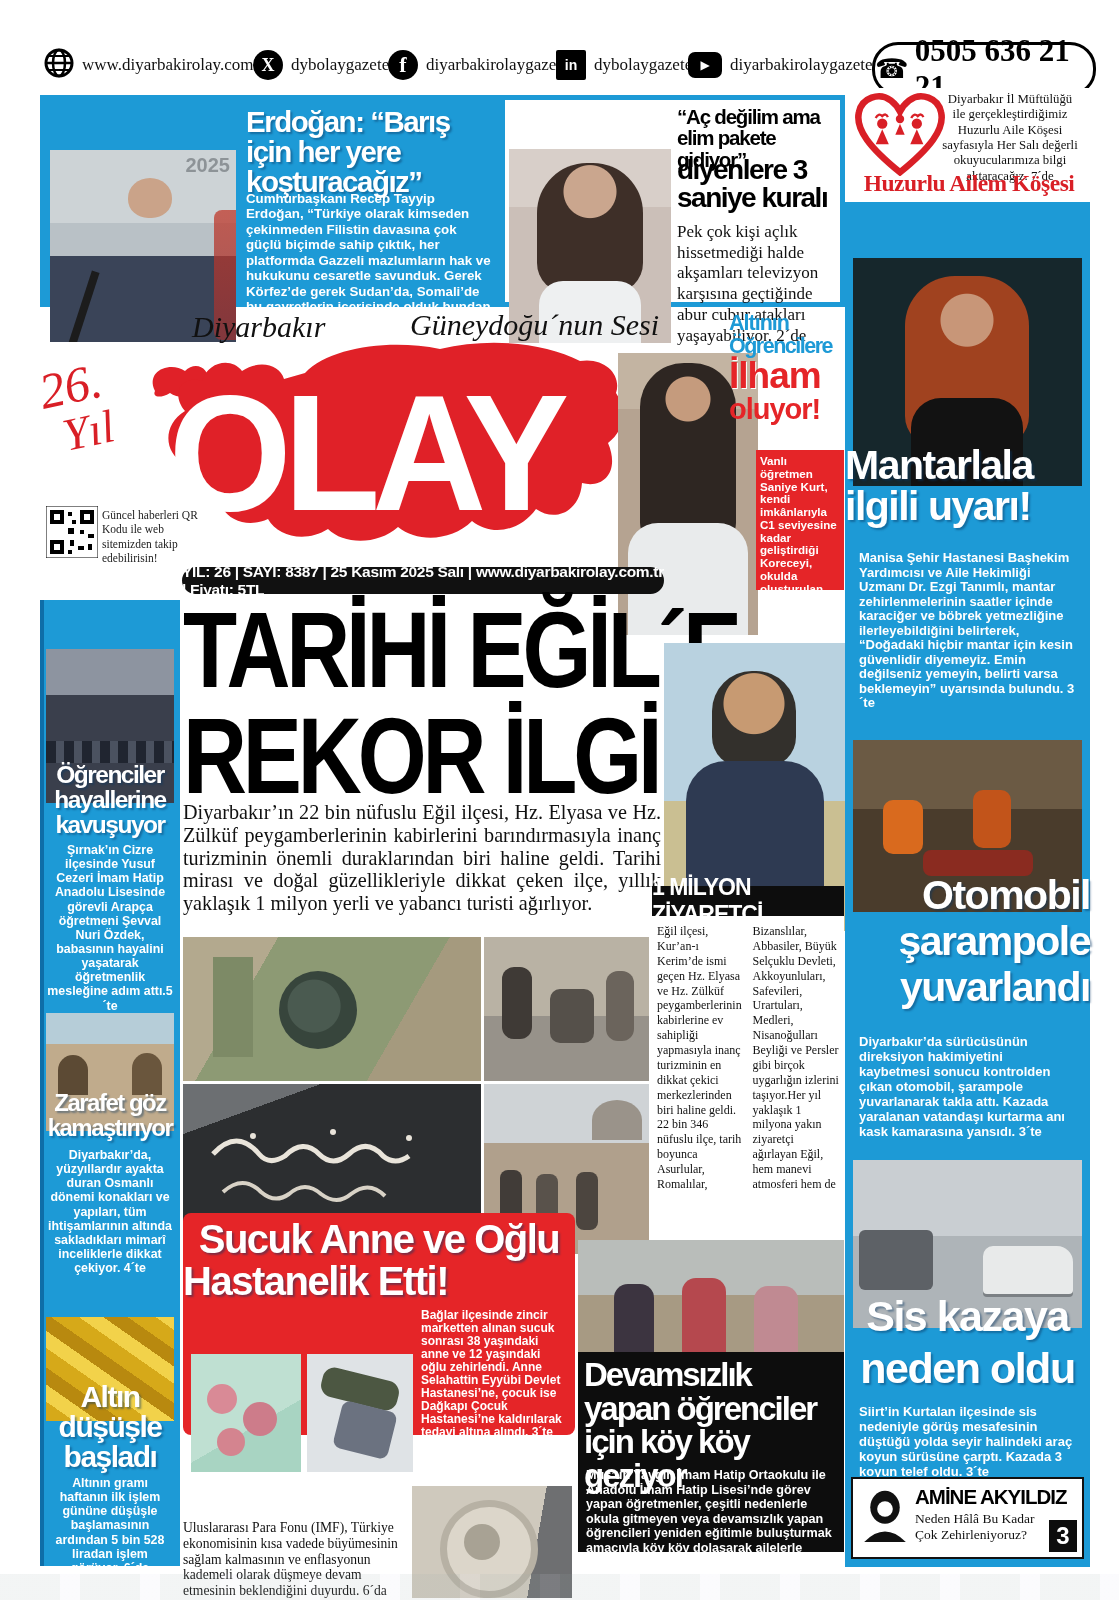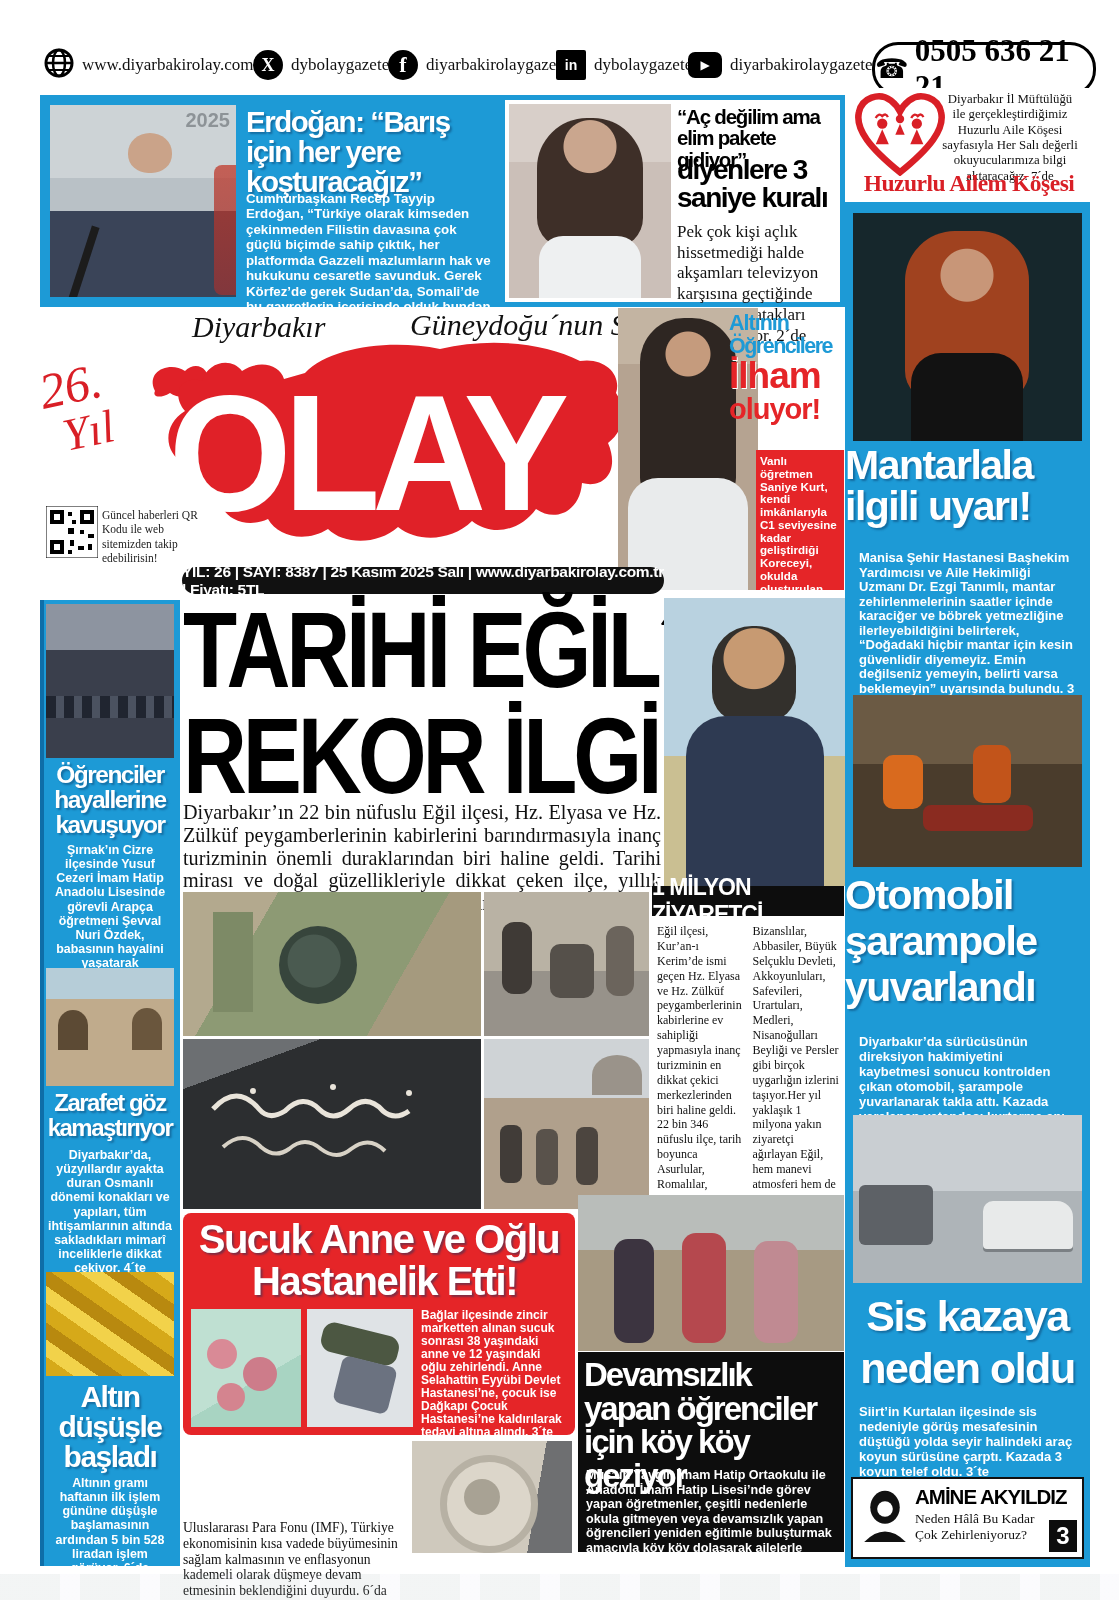--- a/index.html
+++ b/index.html
@@ -1,20 +1,20 @@
 <!DOCTYPE html>
 <html><head>
 <meta charset="utf-8">
 <style>
   html,body{margin:0;padding:0;background:#e8e8e8;}
   #page{position:relative;width:1119px;height:1600px;background:#fff;overflow:hidden;
         font-family:"Liberation Sans",sans-serif;}
   .abs{position:absolute;}
   .serif{font-family:"Liberation Serif",serif;}
-  .photo{position:absolute;overflow:hidden;}
+  .photo{position:absolute;overflow:hidden;margin-top:45px;}
   .cond{letter-spacing:-1px;}
   
   .h-item{position:absolute;top:48px;display:flex;align-items:center;gap:8px;height:34px;}
   .h-label{font-family:"Liberation Serif",serif;font-size:17px;color:#111;}
   .circle-icon{width:30px;height:30px;border-radius:50%;background:#000;color:#fff;
     display:flex;align-items:center;justify-content:center;font-weight:bold;}
   .yt-icon{width:34px;height:26px;border-radius:7px;background:#000;color:#fff;
     display:flex;align-items:center;justify-content:center;}
   .phone-pill{position:absolute;left:872px;top:42px;width:218px;height:48px;border:3px solid #000;
     border-radius:26px;display:flex;align-items:center;justify-content:center;gap:6px;background:#fff;}
@@ -171,21 +171,21 @@
       <div class="abs" style="left:52px;top:18px;width:124px;height:170px;border-radius:50px 50px 30px 30px;background:radial-gradient(circle at 50% 26%,#c89678 0 26px,#a0421f 27px 100%);"></div>
       <div class="abs" style="left:58px;top:140px;width:112px;height:88px;border-radius:30px 30px 0 0;background:#121212;"></div>
     </div>
     <div class="abs headline-w" style="left:0;top:232px;width:245px;font-size:41px;line-height:1.0;">Mantarlala ilgili uyarı!</div>
     <div class="abs body-w" style="left:14px;top:338px;width:218px;font-size:13px;line-height:1.12;">Manisa Şehir Hastanesi Başhekim Yardımcısı ve Aile Hekimliği Uzmanı Dr. Ezgi Tanımlı, mantar zehirlenmelerinin saatler içinde karaciğer ve böbrek yetmezliğine ilerleyebildiğini belirterek, “Doğadaki hiçbir mantar için kesin güvenlidir diyemeyiz. Emin değilseniz yemeyin, belirti varsa beklemeyin” uyarısında bulundu. 3´te</div>
     <div class="photo" style="left:8px;top:482px;width:229px;height:172px;background:linear-gradient(180deg,#6b5a44 0 40%,#4a3c2c 40% 100%);">
       <div class="abs" style="left:30px;top:60px;width:40px;height:54px;border-radius:10px;background:#d96a1e;"></div>
       <div class="abs" style="left:120px;top:50px;width:38px;height:58px;border-radius:10px;background:#c2541a;"></div>
       <div class="abs" style="left:70px;top:110px;width:110px;height:26px;border-radius:8px;background:#8a2b20;"></div>
     </div>
-    <div class="abs headline-w" style="left:0;top:660px;width:245px;font-size:41px;text-align:left;line-height:1.12;">Otomobil şarampole yuvarlandı</div>
+    <div class="abs headline-w" style="left:0;top:660px;width:245px;font-size:41px;text-align:right;line-height:1.12;">Otomobil şarampole yuvarlandı</div>
     <div class="abs body-w" style="left:14px;top:822px;width:218px;font-size:13px;line-height:1.15;">Diyarbakır’da sürücüsünün direksiyon hakimiyetini kaybetmesi sonucu kontrolden çıkan otomobil, şarampole yuvarlanarak takla attı. Kazada yaralanan vatandaşı kurtarma anı kask kamarasına yansıdı. 3´te</div>
     <div class="photo" style="left:8px;top:902px;width:229px;height:168px;background:linear-gradient(180deg,#c9ced2 0 45%,#aeb4b8 45% 100%);">
       <div class="abs" style="left:130px;top:86px;width:90px;height:48px;border-radius:10px 16px 4px 4px;background:#e8eaea;box-shadow:0 3px 0 #7b8084;"></div>
       <div class="abs" style="left:6px;top:70px;width:74px;height:60px;border-radius:6px;background:#5d6166;"></div>
     </div>
     <div class="abs headline-w" style="left:0;top:1078px;width:245px;font-size:43px;text-align:center;line-height:1.2;">Sis kazaya neden oldu</div>
     <div class="abs body-w" style="left:14px;top:1192px;width:218px;font-size:13px;line-height:1.15;">Siirt’in Kurtalan ilçesinde sis nedeniyle görüş mesafesinin düştüğü yolda seyir halindeki araç koyun sürüsüne çarptı. Kazada 3 koyun telef oldu. 3´te</div>
     <div class="abs" style="left:6px;top:1264px;width:233px;height:82px;background:#fff;border:2px solid #111;box-sizing:border-box;">
       <span class="abs" style="left:6px;top:8px;">
         <svg width="52" height="58" viewBox="0 0 60 64">
@@ -250,21 +250,21 @@
     <div class="abs" style="left:92px;top:88px;width:22px;height:58px;border-radius:8px;background:#4c453f;"></div>
   </div>
 
   <div class="abs" style="left:652px;top:886px;width:192px;height:322px;background:#fff;">
     <div class="visitors-title">1 MİLYON ZİYARETÇİ</div>
     <div class="serif" style="margin-top:8px;padding:0 5px;font-size:12px;line-height:1.24;color:#111;column-count:2;column-gap:9px;height:278px;overflow:hidden;">Eğil ilçesi, Kur’an-ı Kerim’de ismi geçen Hz. Elyasa ve Hz. Zülküf peygamberlerinin kabirlerine ev sahipliği yapmasıyla inanç turizminin en dikkat çekici merkezlerinden biri haline geldi. 22 bin 346 nüfuslu ilçe, tarih boyunca Asurlular, Romalılar, Bizanslılar, Abbasiler, Büyük Selçuklu Devleti, Akkoyunluları, Safevileri, Urartuları, Medleri, Nisanoğulları Beyliği ve Persler gibi birçok uygarlığın izlerini taşıyor.Her yıl yaklaşık 1 milyona yakın ziyaretçi ağırlayan Eğil, hem manevi atmosferi hem de tarihi dokusuyla bölge turizmine büyük katkı sağlıyor.Eğil Belediye Başkanı Fırat Seydaoğlu, ilçenin hem inanç hem de kültür turizmi açısından benzersiz bir mirasa sahip olduğunu belirtti. 4´te</div>
   </div>
 
   <div class="redbox" style="left:183px;top:1213px;width:392px;height:222px;">
     <div class="headline-w" style="position:absolute;left:0;top:6px;width:392px;text-align:center;font-size:40px;line-height:1.0;letter-spacing:-1.5px;">Sucuk Anne ve Oğlu</div>
-    <div class="headline-w" style="position:absolute;left:0;top:48px;width:363px;text-align:center;font-size:40px;line-height:1.0;letter-spacing:-1.5px;margin-left:20px;">Hastanelik Etti!</div>
+    <div class="headline-w" style="position:absolute;left:0;top:48px;width:363px;text-align:left;font-size:40px;line-height:1.0;letter-spacing:-1.5px;">Hastanelik Etti!</div>
     <div class="photo" style="left:8px;top:96px;width:110px;height:118px;background:linear-gradient(150deg,#bfe0d2 0 60%,#a8d4c2 60% 100%);">
       <div class="abs" style="left:16px;top:30px;width:30px;height:30px;border-radius:50%;background:#d98a96;"></div>
       <div class="abs" style="left:52px;top:48px;width:34px;height:34px;border-radius:50%;background:#cd7c8a;"></div>
       <div class="abs" style="left:26px;top:74px;width:28px;height:28px;border-radius:50%;background:#d4848f;"></div>
     </div>
     <div class="photo" style="left:124px;top:96px;width:106px;height:118px;background:linear-gradient(180deg,#dfe3e6 0 100%);">
       <div class="abs" style="left:14px;top:20px;width:78px;height:30px;border-radius:12px;background:#4c5742;transform:rotate(14deg);"></div>
       <div class="abs" style="left:30px;top:52px;width:56px;height:48px;border-radius:8px;background:#6b7280;transform:rotate(14deg);"></div>
     </div>
     <div class="body-w" style="position:absolute;left:238px;top:96px;width:146px;font-size:12px;line-height:1.08;">Bağlar ilçesinde zincir marketten alınan sucuk sonrası 38 yaşındaki anne ve 12 yaşındaki oğlu zehirlendi. Anne Selahattin Eyyübi Devlet Hastanesi’ne, çocuk ise Dağkapı Çocuk Hastanesi’ne kaldırılarak tedavi altına alındı. 3´te</div>

